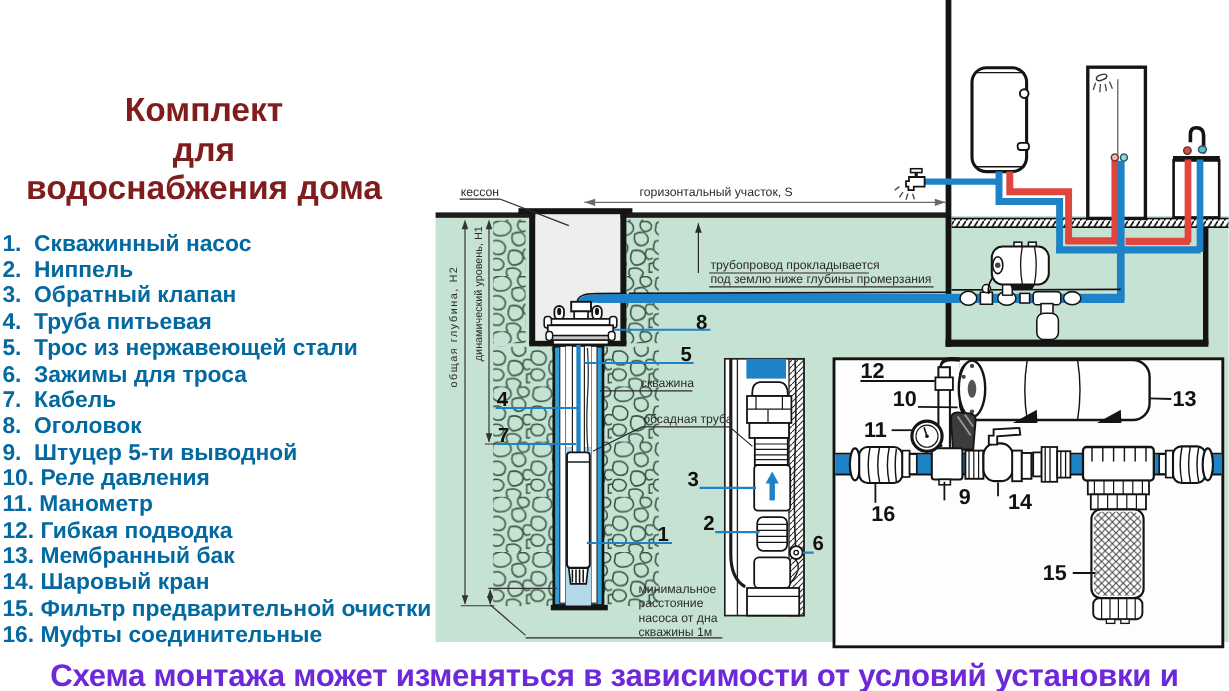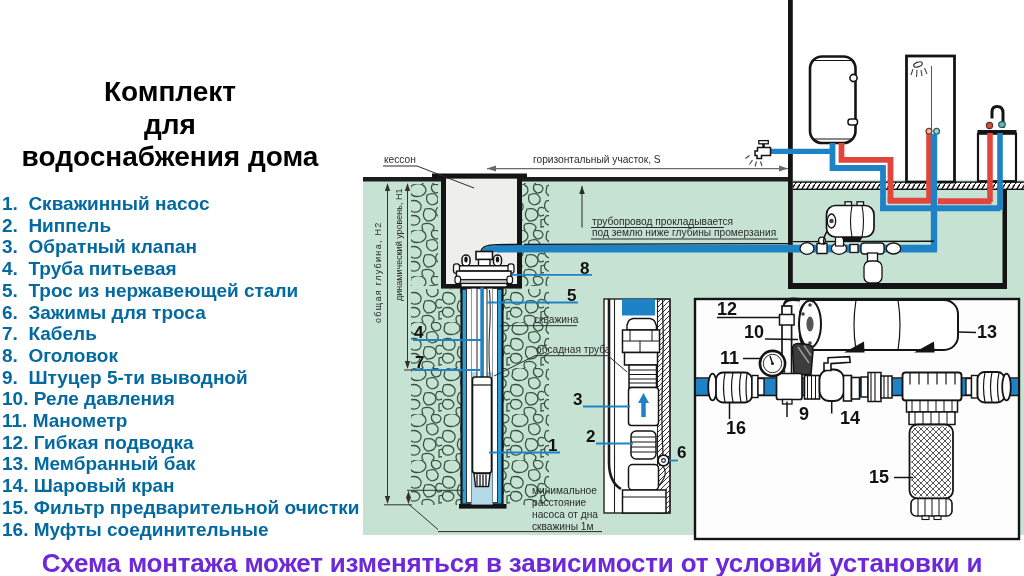--- a/index.html
+++ b/index.html
@@ -1,19 +1,19 @@
 <!DOCTYPE html>
 <html><head>
 <meta charset="utf-8">
 <style>
   html,body{margin:0;padding:0;}
   body{width:1024px;height:576px;position:relative;background:#fff;overflow:hidden;
        font-family:"Liberation Sans",sans-serif;}
   #title{position:absolute;left:5px;top:76px;width:330px;text-align:center;
-         font-weight:bold;font-size:28px;line-height:32.5px;color:#000000;}
+         font-weight:bold;font-size:28px;line-height:32.5px;color:#7f1d1d;}
   #list{position:absolute;left:2px;top:193px;font-weight:bold;font-size:19px;
         line-height:21.7px;color:#0369a1;white-space:nowrap;}
   #caption{position:absolute;left:0;top:548px;width:1024px;text-align:center;
            font-weight:bold;font-size:26px;letter-spacing:-0.2px;color:#6d28d9;}
   svg{position:absolute;left:0;top:0;}
   svg text{font-family:"Liberation Sans",sans-serif;}
 </style>
 </head>
 <body>
 <div id="title">Комплект<br>для<br>водоснабжения дома</div>

